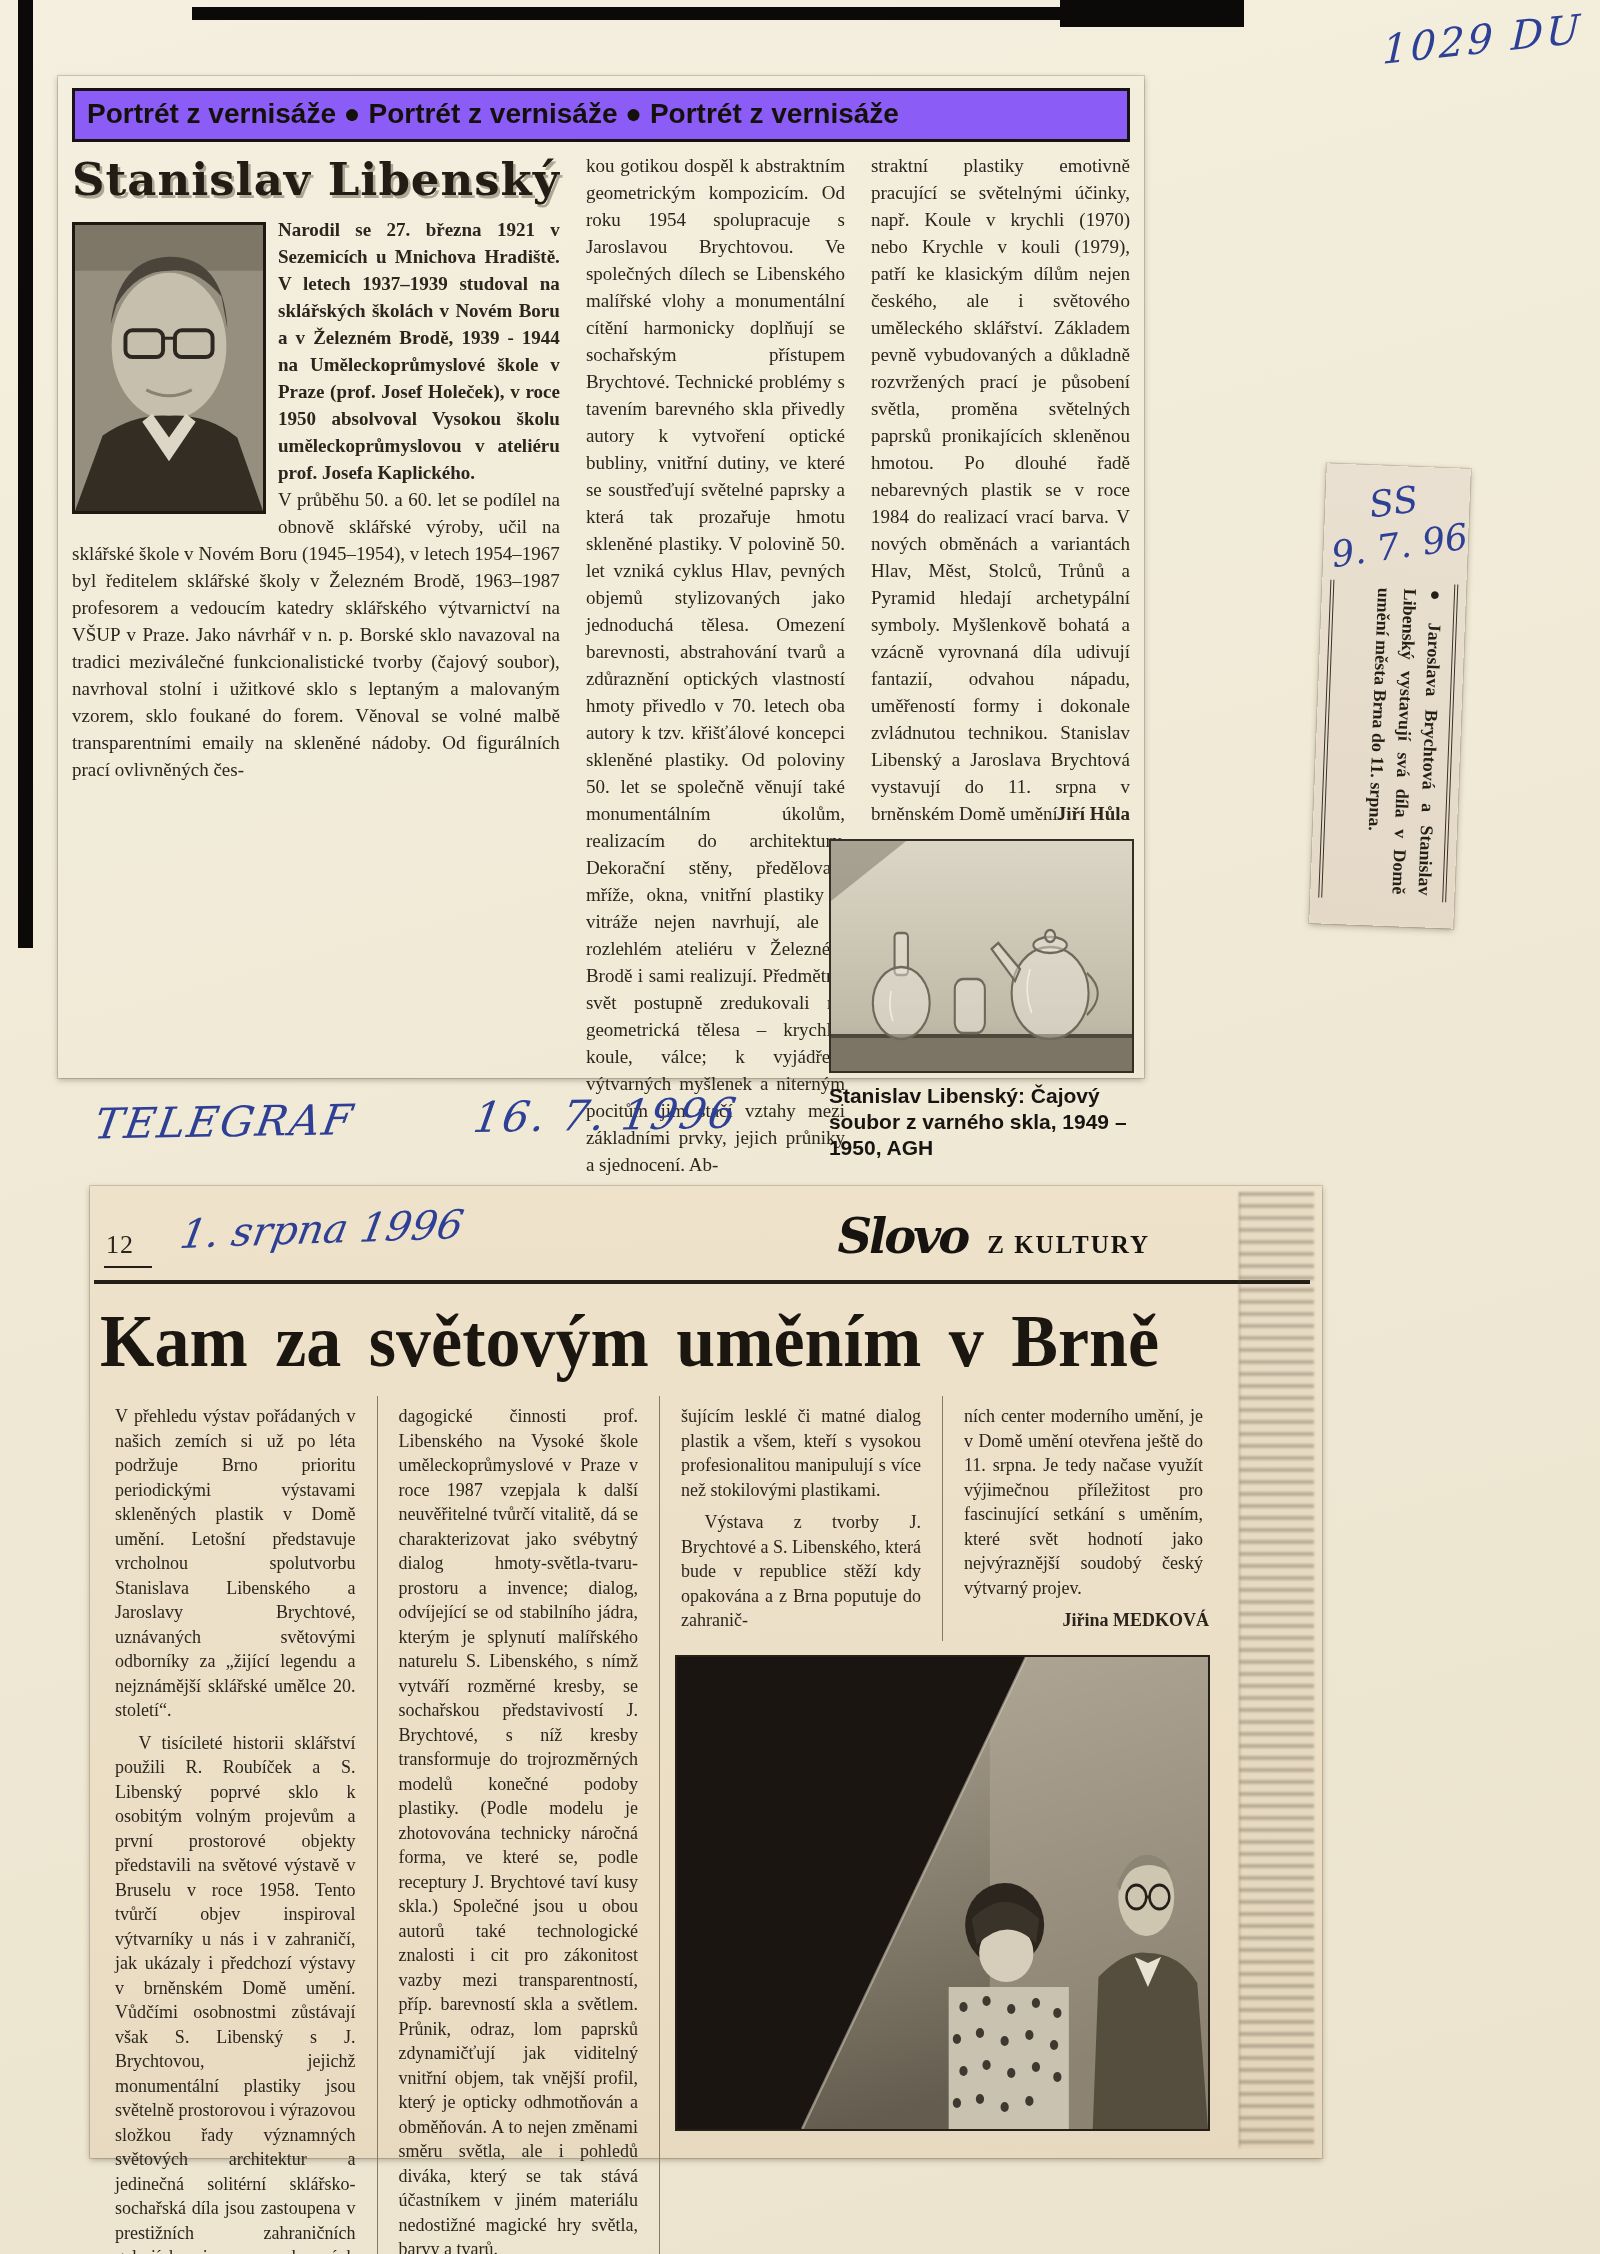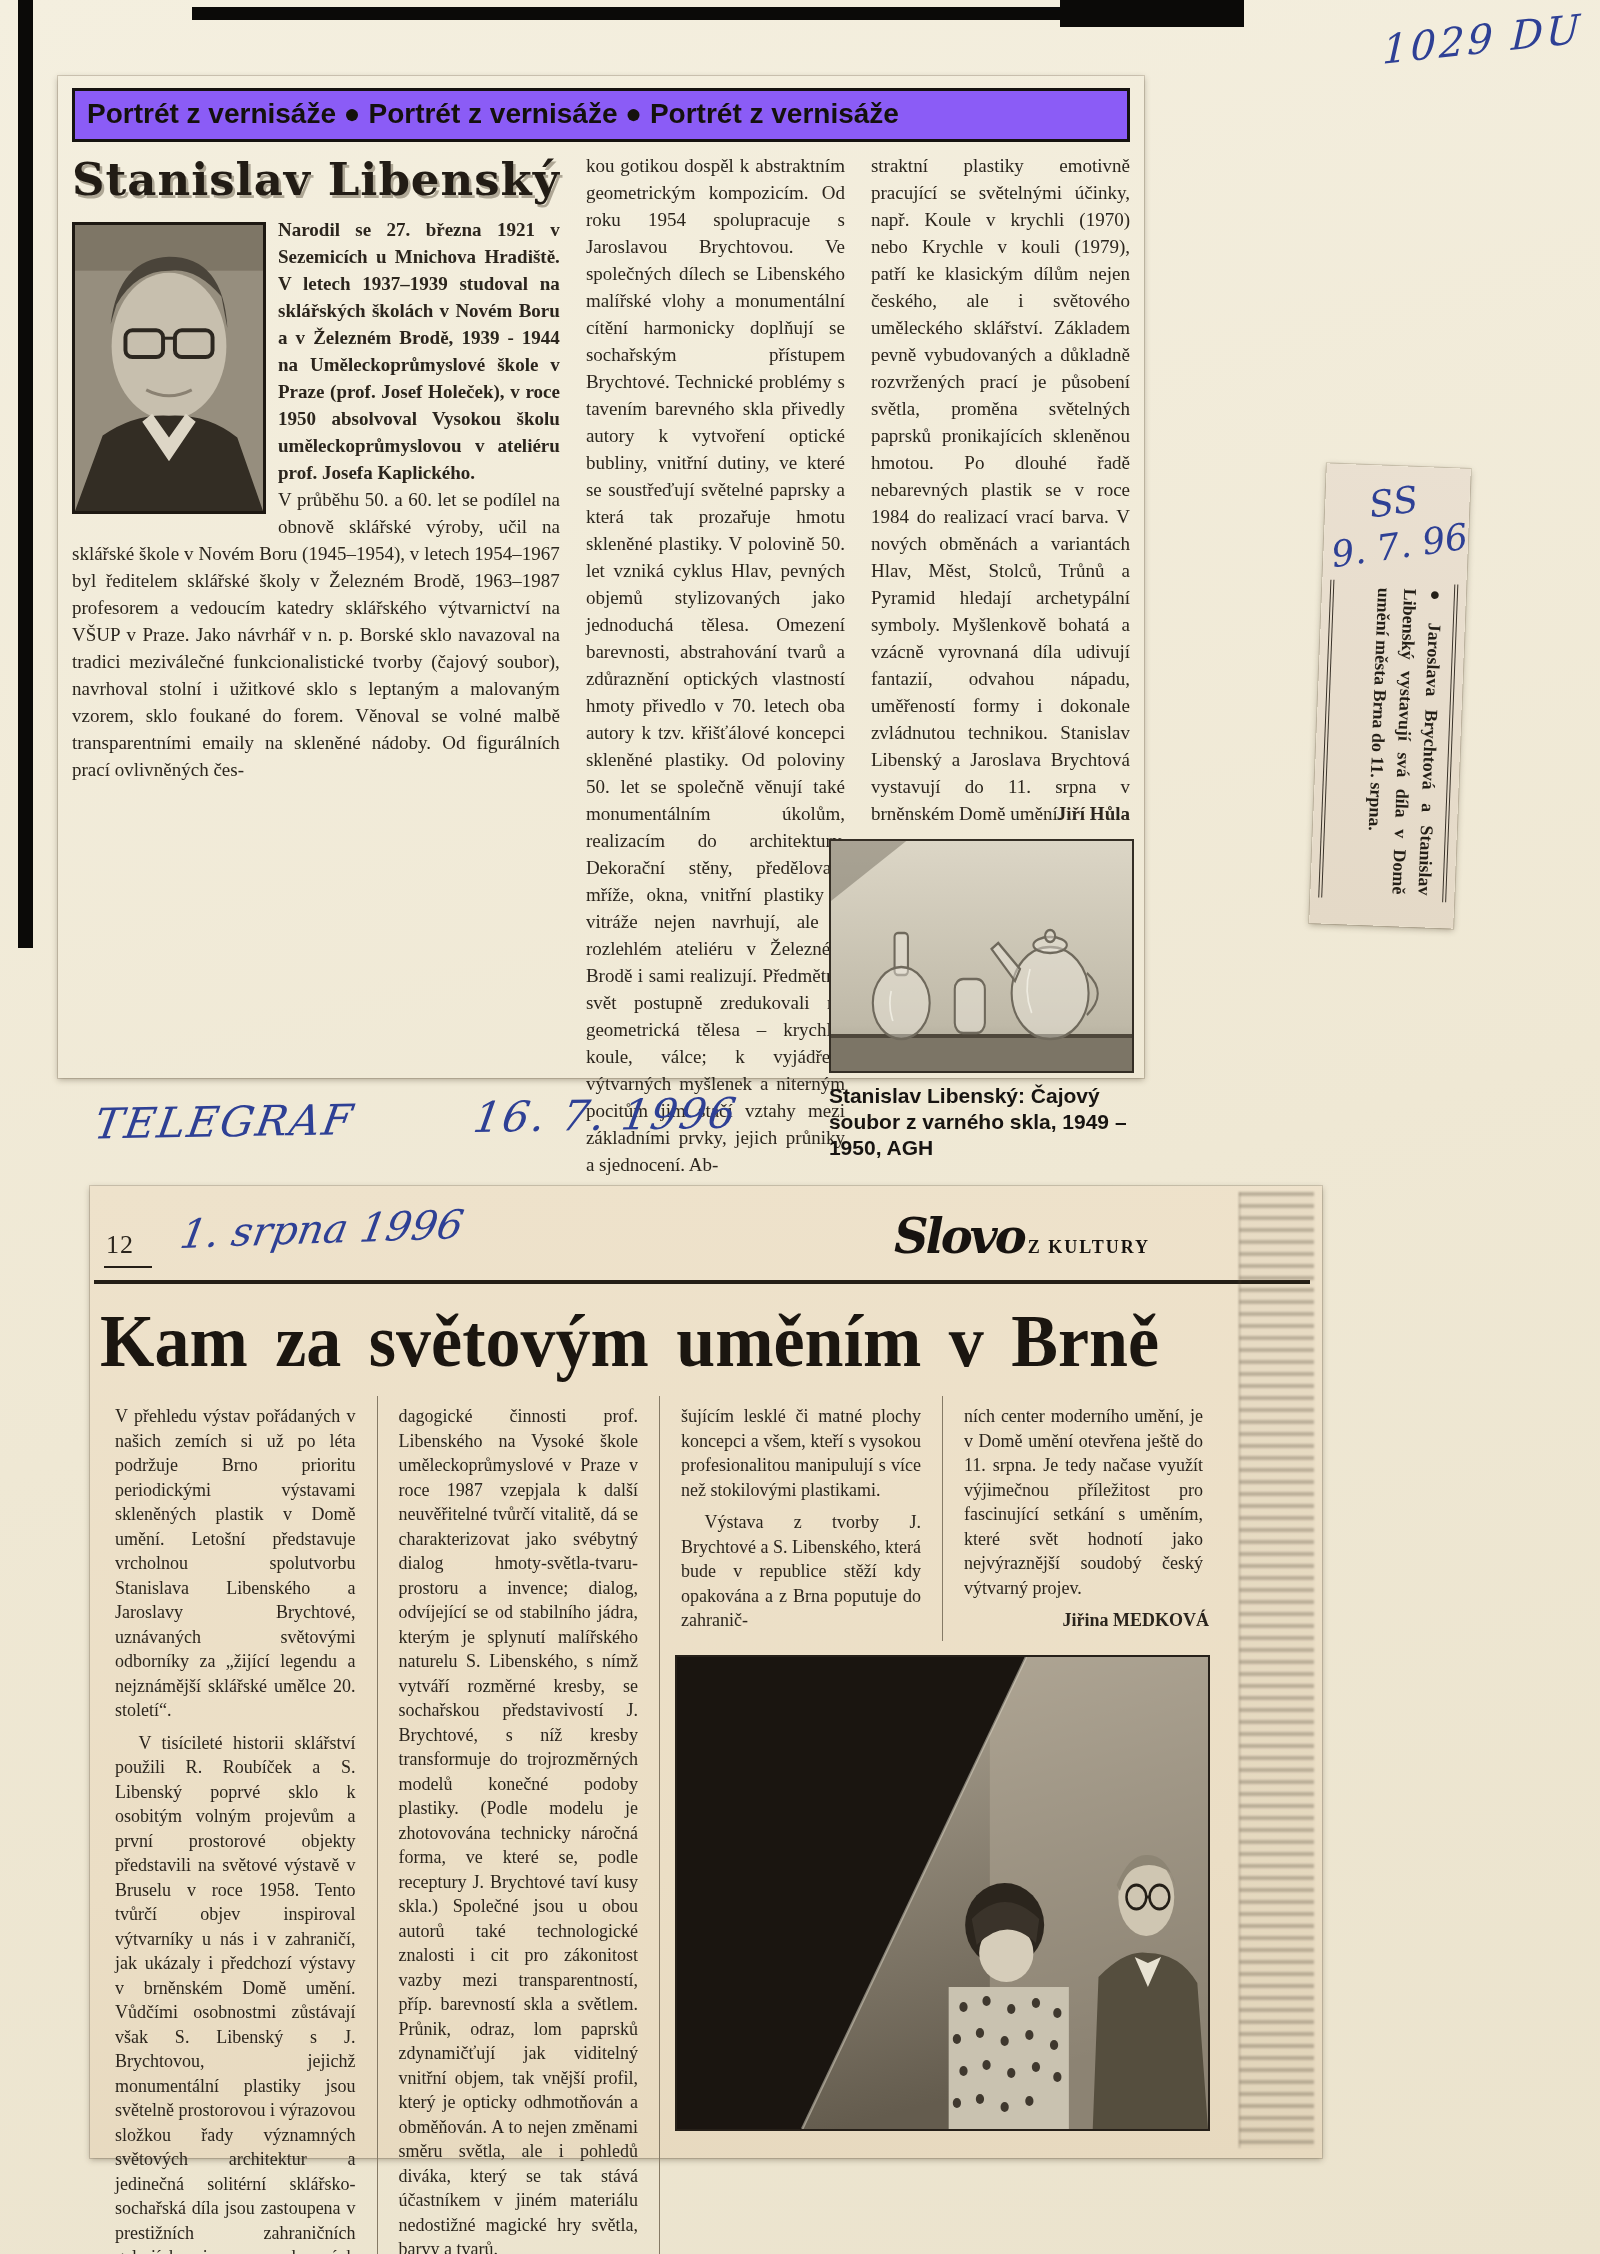--- a/index.html
+++ b/index.html
@@ -62,21 +62,21 @@
   .bottom-clip{
     position:absolute;left:90px;top:1186px;width:1232px;height:972px;box-sizing:border-box;
     background:linear-gradient(178deg,#eee2cb 0%,#ebdec5 70%,#e7d9bf 100%);
     padding:10px 0 0 4px;
   }
   .b-head{position:relative;height:84px;border-bottom:4px solid #241e16;margin-right:12px;}
   .b-pagenum{position:absolute;left:10px;top:34px;font-size:26px;letter-spacing:1px;border-bottom:2px solid #241e16;padding:0 18px 6px 2px;}
   .b-hwdate{position:absolute;left:88px;top:10px;font-size:40px;transform:skewX(-12deg) rotate(-2deg);}
   .b-masthead{position:absolute;right:160px;top:12px;white-space:nowrap;}
   .b-logo{font-family:"DejaVu Serif",serif;font-style:italic;font-weight:bold;font-size:48px;letter-spacing:-3px;color:#171310;}
-  .b-section{font-weight:bold;font-size:18px;letter-spacing:2px;color:#171310;}
+  .b-section{font-weight:bold;font-size:25px;letter-spacing:2px;margin-left:16px;color:#171310;}
   .b-headline{
     font-weight:bold;font-size:70px;line-height:78px;color:#1b1610;margin:16px 8px 12px 6px;
     word-spacing:10px;transform:scaleY(1.06);transform-origin:left top;white-space:nowrap;
   }
   .bcols{display:flex;margin-top:18px;margin-right:98px;}
   .bcol,.bwrap{box-sizing:border-box;}
   .bcol{width:25%;padding:0 13px;font-size:18px;line-height:24.5px;text-align:justify;}
   .sep{border-left:1px solid #857a66;}
   .bwrap{width:50%;}
   .brow{display:flex;}
@@ -193,21 +193,21 @@
       <p>V tisícileté historii sklářství použili R. Roubíček a S. Libenský poprvé sklo k osobitým volným projevům a první prostorové objekty představili na světové výstavě v Bruselu v roce 1958. Tento tvůrčí objev inspiroval výtvarníky u nás i v zahraničí, jak ukázaly i předchozí výstavy v brněnském Domě umění. Vůdčími osobnostmi zůstávají však S. Libenský s J. Brychtovou, jejichž monumentální plastiky jsou světelně prostorovou i výrazovou složkou řady významných světových architektur a jedinečná solitérní sklářsko-sochařská díla jsou zastoupena v prestižních zahraničních galeriích i v soukromých sbírkách.</p>
       <p>Tato partnerská tvorba, která se po vynuceném ukončení vynikající pe-</p>
     </div>
     <div class="bcol sep">
       <p>dagogické činnosti prof. Libenského na Vysoké škole uměleckoprůmyslové v Praze v roce 1987 vzepjala k další neuvěřitelné tvůrčí vitalitě, dá se charakterizovat jako svébytný dialog hmoty-světla-tvaru-prostoru a invence; dialog, odvíjející se od stabilního jádra, kterým je splynutí malířského naturelu S. Libenského, s nímž vytváří rozměrné kresby, se sochařskou představivostí J. Brychtové, s níž kresby transformuje do trojrozměrných modelů konečné podoby plastiky. (Podle modelu je zhotovována technicky náročná forma, ve které se, podle receptury J. Brychtové taví kusy skla.) Společné jsou u obou autorů také technologické znalosti i cit pro zákonitost vazby mezi transparentností, příp. barevností skla a světlem. Průnik, odraz, lom paprsků zdynamičťují jak viditelný vnitřní objem, tak vnější profil, který je opticky odhmotňován a obměňován. A to nejen změnami směru světla, ale i pohledů diváka, který se tak stává účastníkem v jiném materiálu nedostižné magické hry světla, barvy a tvarů.</p>
       <p>Obdiv patří i mistru zhotovujícímu formy, brusičům ručně přebru-</p>
     </div>
     <div class="bwrap sep">
       <div class="brow">
         <div class="bcol">
-          <p>šujícím lesklé či matné plochy koncepci a všem, kteří s vysokou profesionalitou manipulují s více než stokilovými plastikami.</p>
+          <p>šujícím lesklé či matné dialog plastik a všem, kteří s vysokou profesionalitou manipulují s více než stokilovými plastikami.</p>
           <p>Výstava z tvorby J. Brychtové a S. Libenského, která bude v republice stěží kdy opakována a z Brna poputuje do zahranič-</p>
         </div>
         <div class="bcol sep">
           <p>ních center moderního umění, je v Domě umění otevřena ještě do 11. srpna. Je tedy načase využít výjimečnou příležitost pro fascinující setkání s uměním, které svět hodnotí jako nejvýraznější soudobý český výtvarný projev.</p>
           <div class="b-byline">Jiřina MEDKOVÁ</div>
         </div>
       </div>
       <div class="b-photo">
         <svg viewBox="0 0 645 472" preserveAspectRatio="none">
           <defs>

